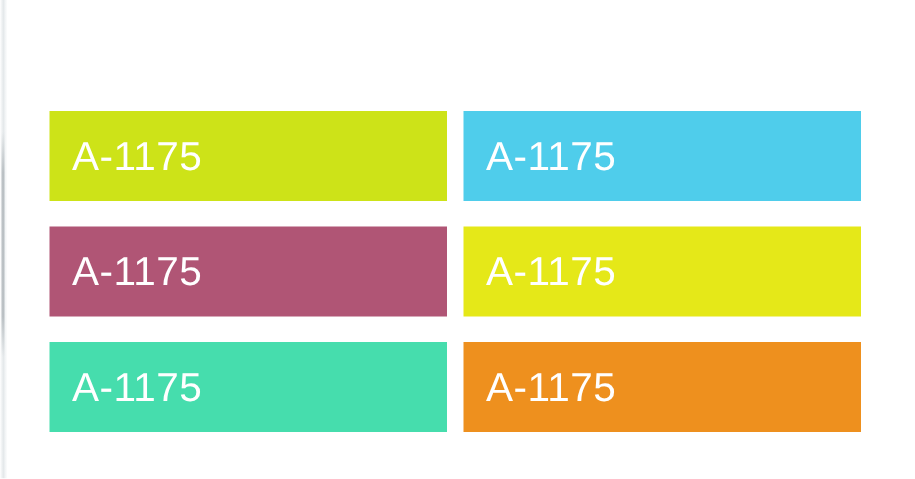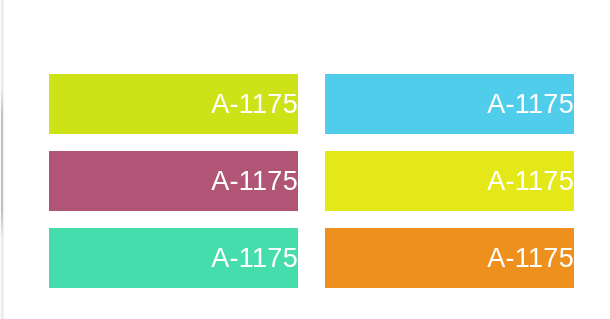--- a/index.html
+++ b/index.html
@@ -51,27 +51,26 @@
     display: grid;
     grid-template-columns: 265px 265px;
     grid-template-rows: 60px 60px 60px;
     column-gap: 11px;
     row-gap: 17px;
   }
 
   .swatch-tile {
     display: flex;
     align-items: center;
-    justify-content: flex-end;
+    justify-content: flex-start;
     border: 0;
-    padding: 0;
+    padding: 15px;
     border-radius: 0;
     box-sizing: border-box;
     cursor: pointer;
-    margin-left: 16px;
   }
 
   .swatch-label {
     color: #ffffff;
     font-family: "Liberation Sans", sans-serif;
     font-size: 27px;
     font-weight: 400;
     letter-spacing: 0.3px;
     line-height: 1;
     white-space: nowrap;

